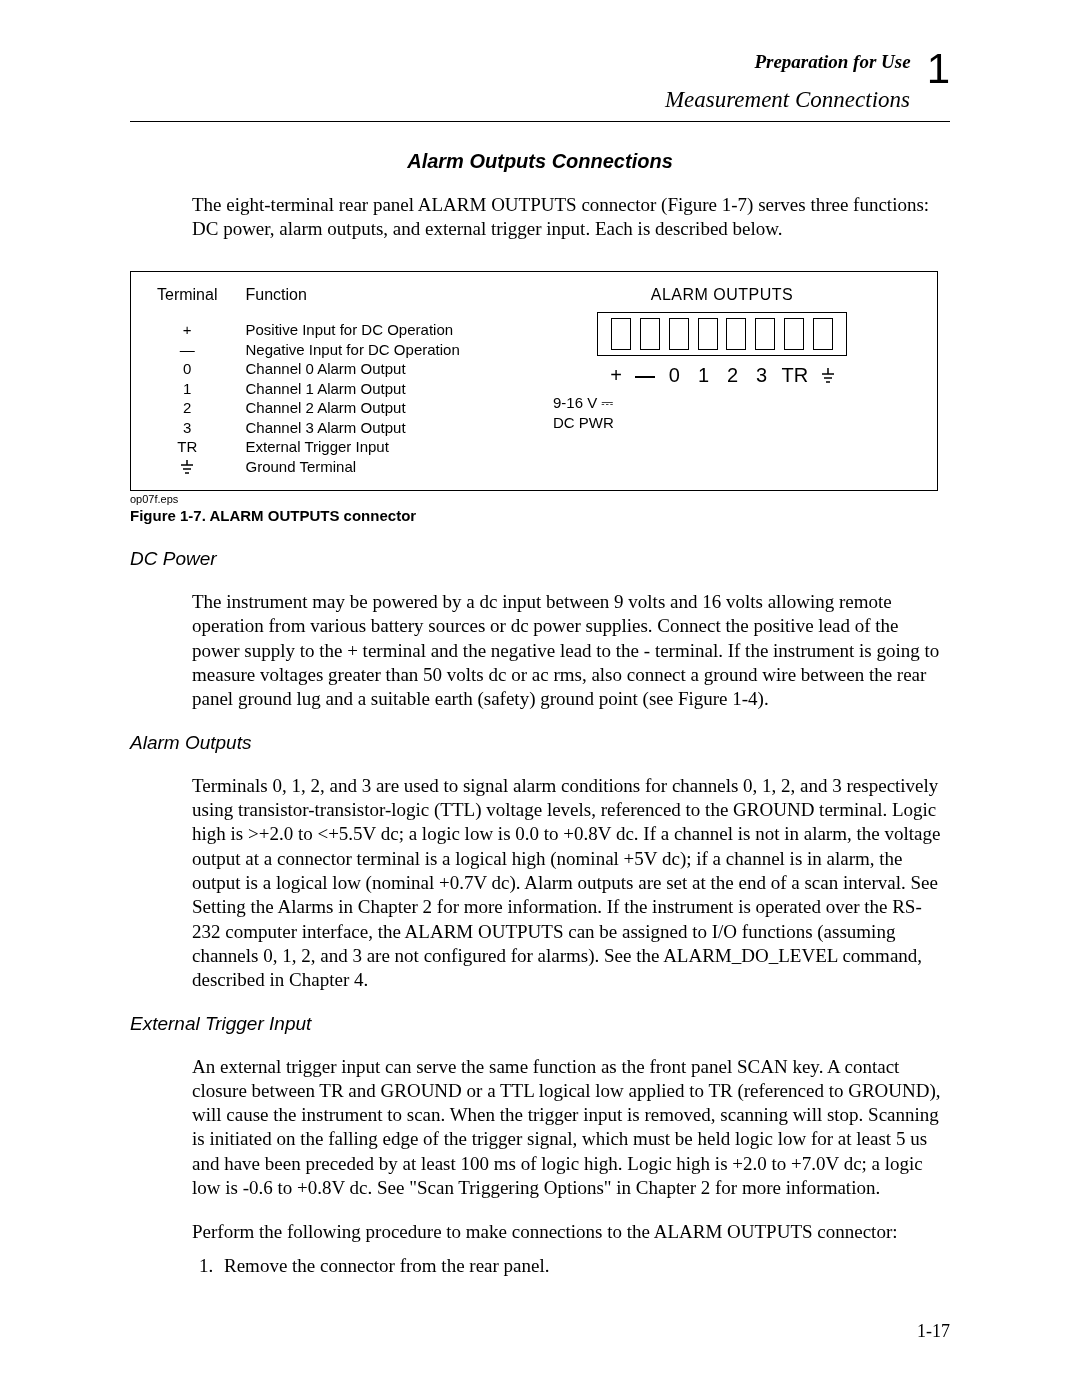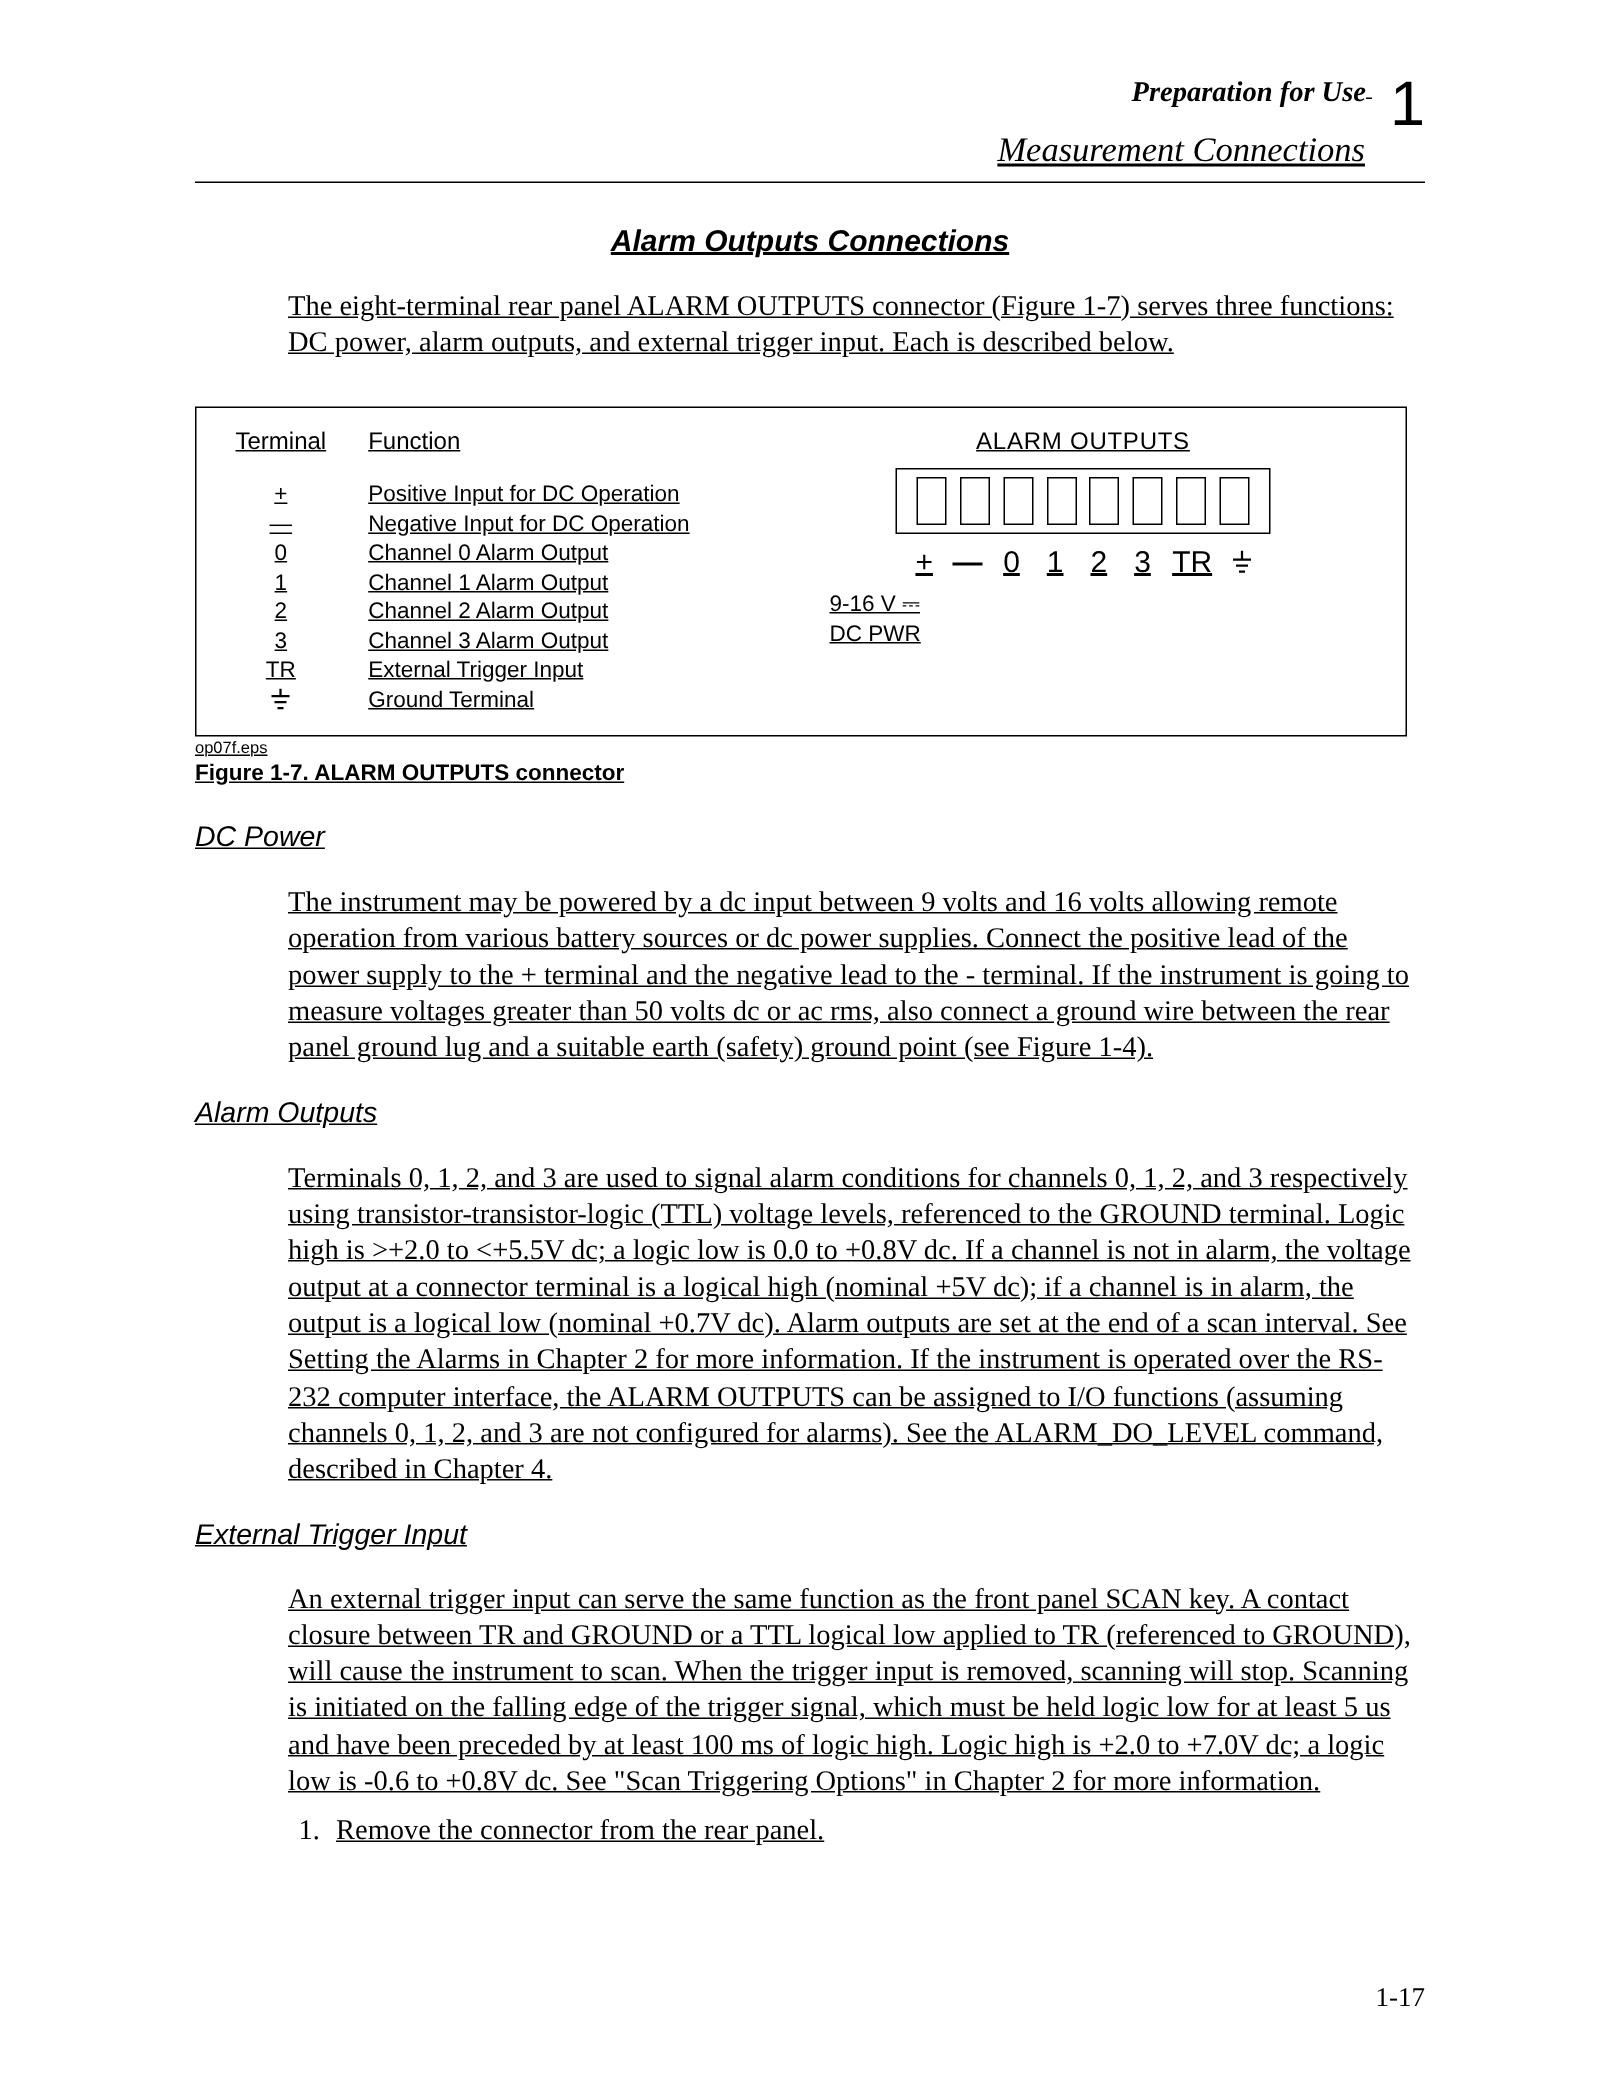--- a/index.html
+++ b/index.html
@@ -8,21 +8,20 @@
     padding: 0;
     font-family: "Times New Roman", Times, serif;
     color: #000;
   }
   .page {
     width: 1080px;
     height: 1396px;
     position: relative;
     box-sizing: border-box;
     padding: 50px 130px 50px 130px;
-    text-decoration: underline;
   }
   .running-head {
     text-align: right;
     margin-top: 0;
     line-height: 1.25;
   }
   .running-head .line1 {
     font-style: italic;
     font-weight: bold;
     font-size: 19px;
@@ -279,18 +278,19 @@
   <div class="fig-caption">Figure 1-7. ALARM OUTPUTS connector</div>
 
   <h4 class="subsect">DC Power</h4>
   <p class="body">The instrument may be powered by a dc input between 9 volts and 16 volts allowing remote operation from various battery sources or dc power supplies. Connect the positive lead of the power supply to the + terminal and the negative lead to the - terminal. If the instrument is going to measure voltages greater than 50 volts dc or ac rms, also connect a ground wire between the rear panel ground lug and a suitable earth (safety) ground point (see Figure 1-4).</p>
 
   <h4 class="subsect">Alarm Outputs</h4>
   <p class="body">Terminals 0, 1, 2, and 3 are used to signal alarm conditions for channels 0, 1, 2, and 3 respectively using transistor-transistor-logic (TTL) voltage levels, referenced to the GROUND terminal. Logic high is &gt;+2.0 to &lt;+5.5V dc; a logic low is 0.0 to +0.8V dc. If a channel is not in alarm, the voltage output at a connector terminal is a logical high (nominal +5V dc); if a channel is in alarm, the output is a logical low (nominal +0.7V dc). Alarm outputs are set at the end of a scan interval. See Setting the Alarms in Chapter 2 for more information. If the instrument is operated over the RS-232 computer interface, the ALARM OUTPUTS can be assigned to I/O functions (assuming channels 0, 1, 2, and 3 are not configured for alarms). See the ALARM_DO_LEVEL command, described in Chapter 4.</p>
 
   <h4 class="subsect">External Trigger Input</h4>
   <p class="body">An external trigger input can serve the same function as the front panel SCAN key. A contact closure between TR and GROUND or a TTL logical low applied to TR (referenced to GROUND), will cause the instrument to scan. When the trigger input is removed, scanning will stop. Scanning is initiated on the falling edge of the trigger signal, which must be held logic low for at least 5 us and have been preceded by at least 100 ms of logic high. Logic high is +2.0 to +7.0V dc; a logic low is -0.6 to +0.8V dc. See "Scan Triggering Options" in Chapter 2 for more information.</p>
+  <p class="body">Perform the following procedure to make connections to the ALARM OUTPUTS connector:</p>
   <ol class="steps">
     <li>Remove the connector from the rear panel.</li>
   </ol>
 
   <div class="page-num">1-17</div>
 </div>
 
 </body></html>

